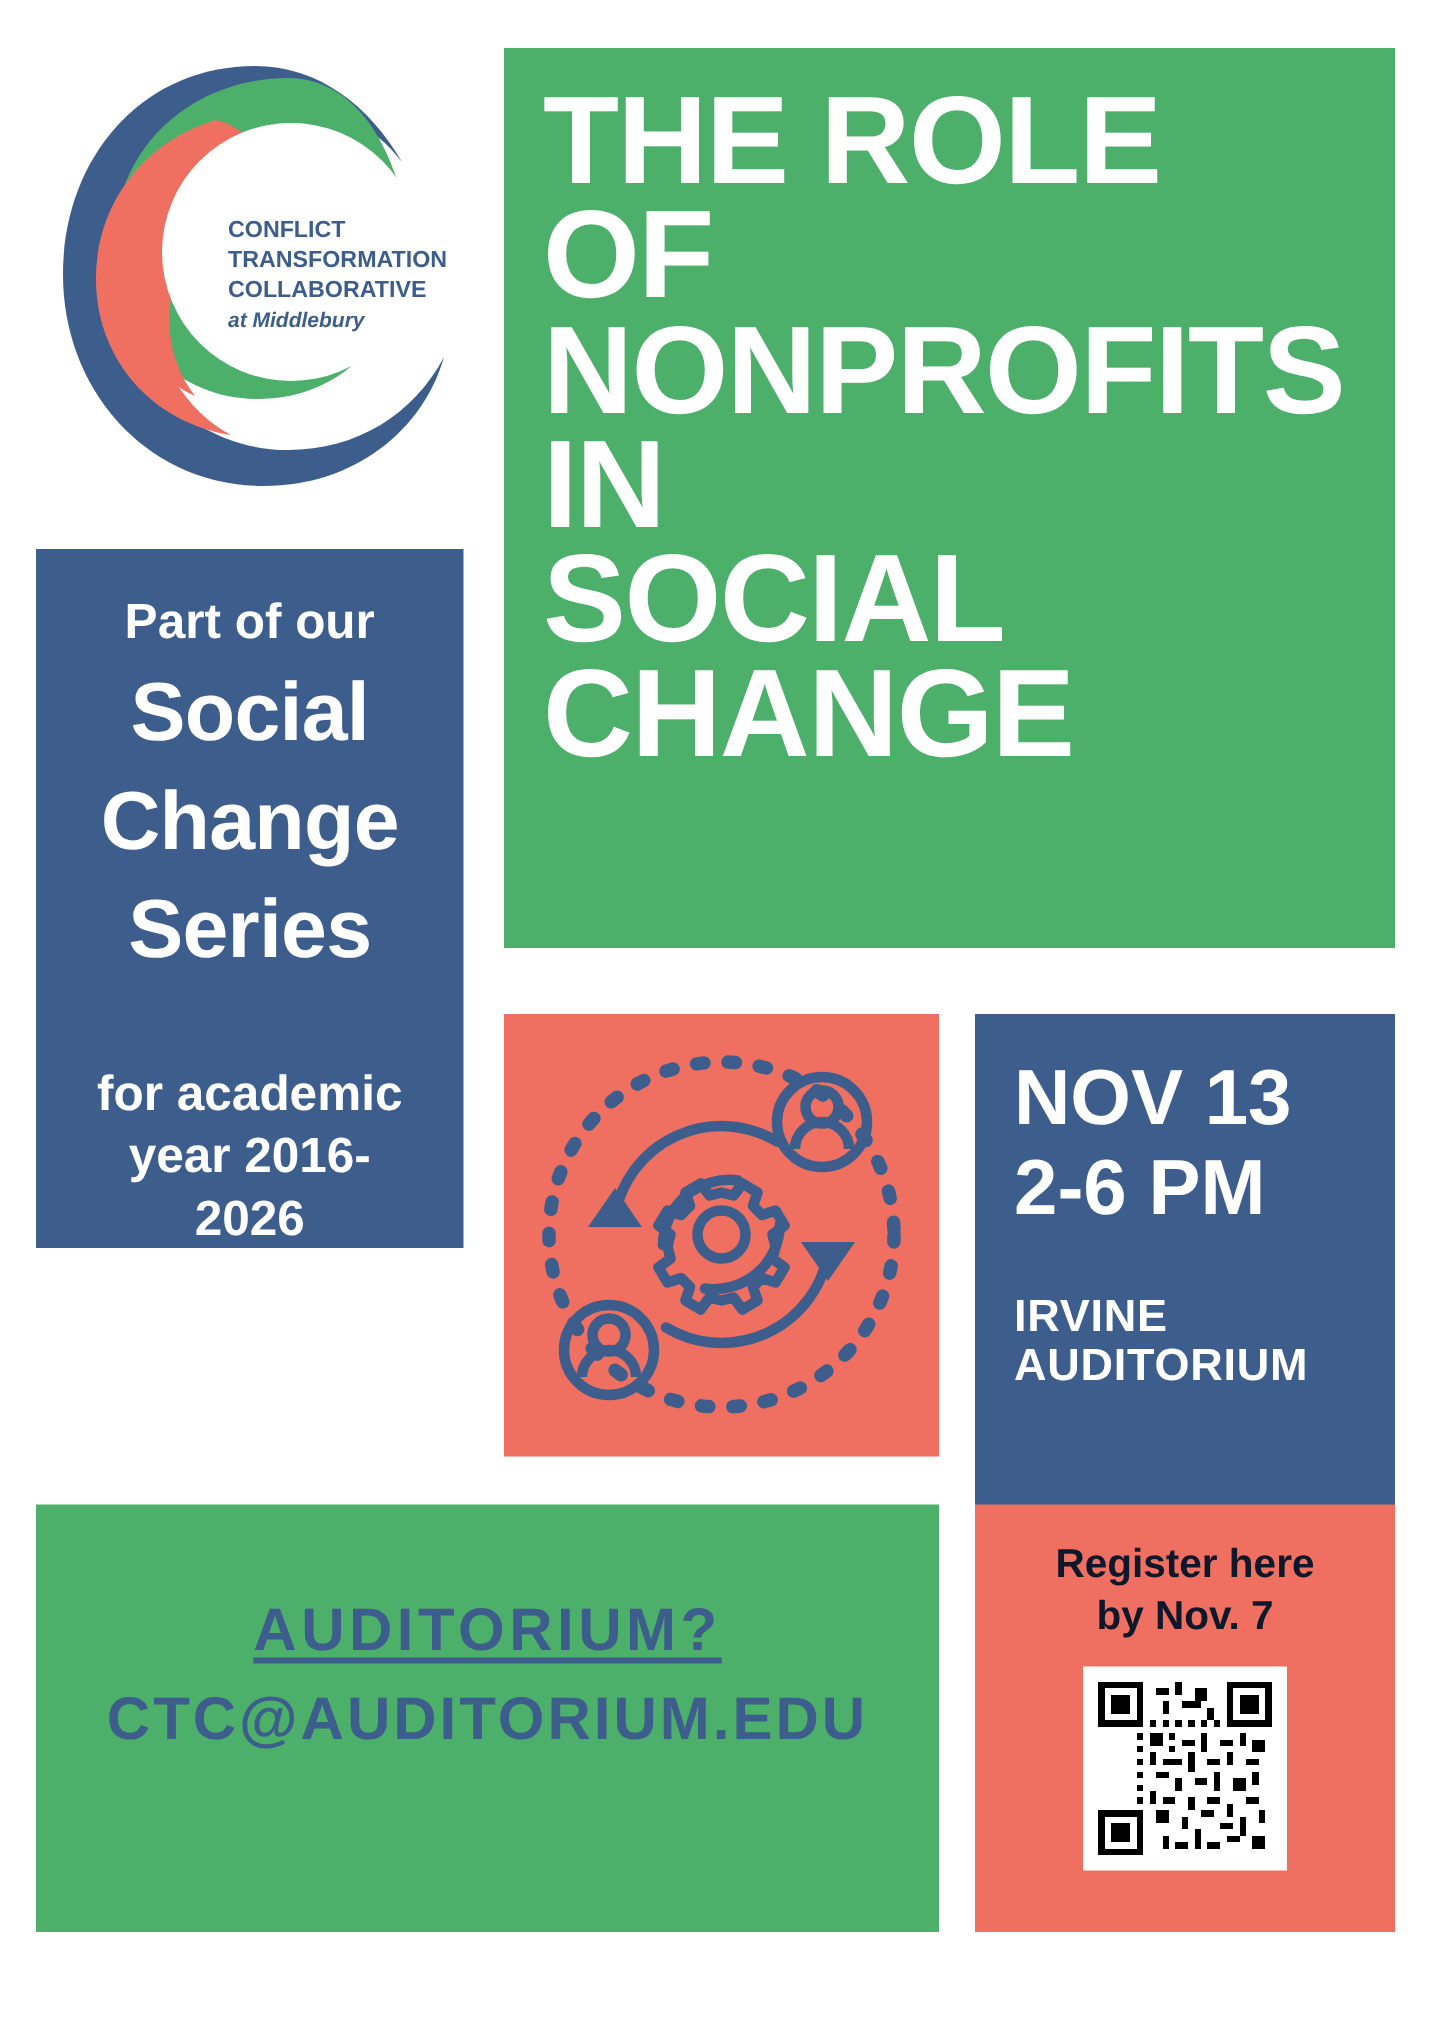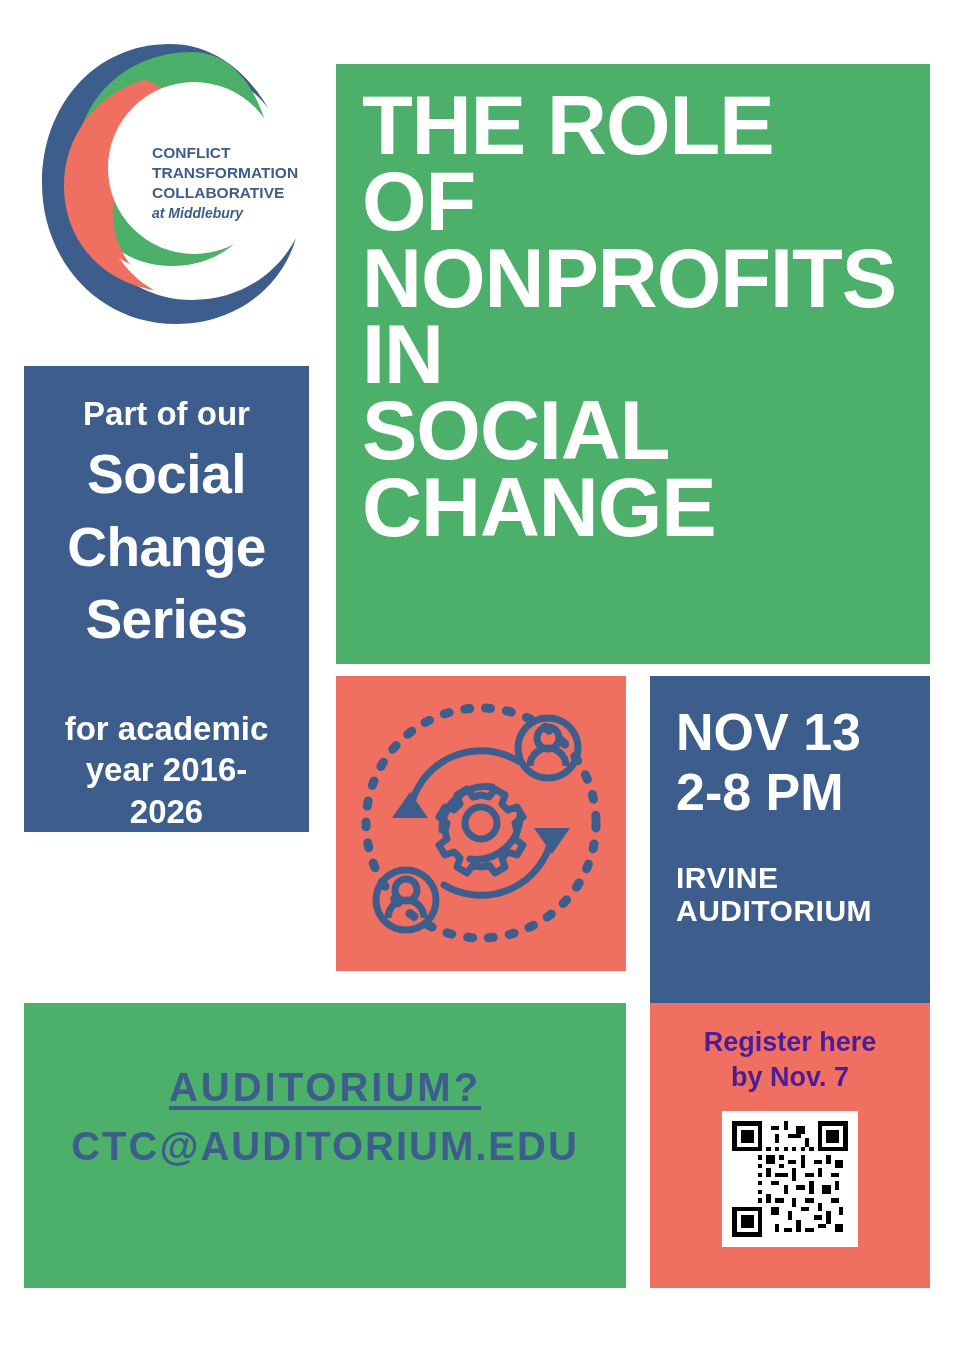--- a/index.html
+++ b/index.html
@@ -32,21 +32,21 @@
     height: 310px;
   }
   .logo-block svg {
     display: block;
   }
 
   
   .title-panel {
     position: absolute;
     left: 336px;
-    top: 64px;
+    top: 32px;
     width: 594px;
     height: 600px;
     background: #4caf6a;
   }
   .title-text {
     position: absolute;
     left: 26px;
     top: 24px;
     right: 10px;
     color: #ffffff;
@@ -163,21 +163,21 @@
   }
 
   
   .register-panel {
     position: absolute;
     left: 650px;
     top: 1003px;
     width: 280px;
     height: 285px;
     background: #ef7061;
-    color: #4c1d95;
+    color: #0f172a;
     text-align: center;
     box-sizing: border-box;
     padding-top: 22px;
   }
   .register-text {
     font-size: 27px;
     font-weight: bold;
     line-height: 1.3;
   }
   .qr-wrap {
@@ -270,21 +270,21 @@
       <g fill="none" stroke="#3d5e8c" stroke-width="7">
         <circle cx="56" cy="210" r="30"></circle>
         <circle cx="56" cy="200" r="11"></circle>
         <path d="M38 228 a18 18 0 0 1 36 0"></path>
       </g>
     </svg>
   </div>
 
   <div class="date-panel">
     <div class="date-line">NOV 13</div>
-    <div class="date-line">2-8 PM</div>
+    <div class="date-line">2-6 PM</div>
     <div class="venue">
       <div>IRVINE</div>
       <div>AUDITORIUM</div>
     </div>
   </div>
 
   <div class="questions-panel">
     <div class="questions-head">AUDITORIUM?</div>
     <div class="questions-mail">CTC@AUDITORIUM.EDU</div>
   </div>

